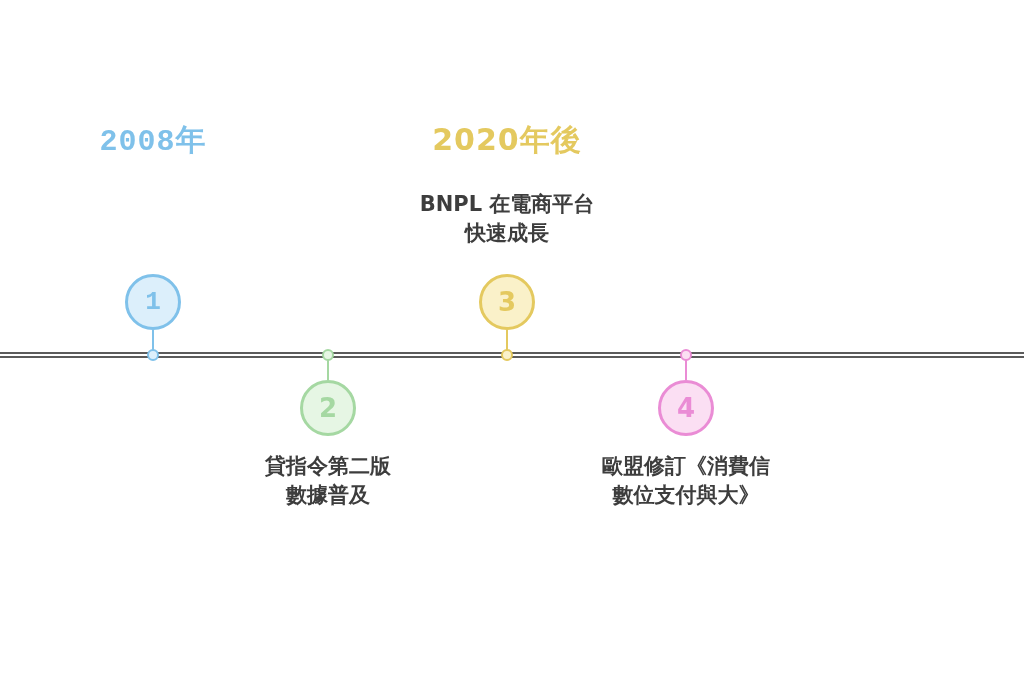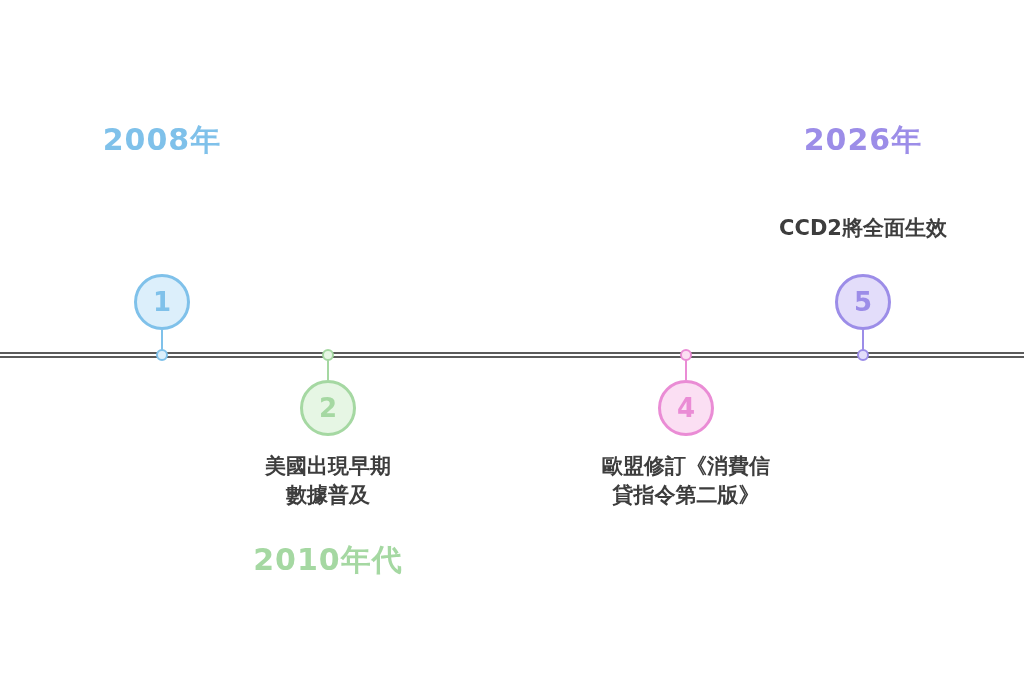--- a/index.html
+++ b/index.html
@@ -26,21 +26,21 @@
     border-bottom: 2px solid #5b5b5b;
     background: #ffffff;
   }
   
   .milestone {
     position: absolute;
     top: 0;
     width: 300px;
     height: 683px;
   }
-  .m1 { left: 12px; }
+  .m1 { left: 3px; font-family: Liberation Mono, monospace; }
   .m2 { left: 178px; }
   .m3 { left: 357px; }
   .m4 { left: 536px; }
   .m5 { left: 713px; }
 
   .year {
     position: absolute;
     left: 0;
     width: 300px;
     text-align: center;
@@ -120,44 +120,44 @@
   <div class="milestone above m1" style="--c: #7fc1ea; --f: #dceffb;">
     <div class="year">2008年</div>
     <div class="big-circle">
       <span class="num">1</span>
     </div>
     <div class="stem"></div>
     <div class="dot"></div>
   </div>
 
   <div class="milestone below m2" style="--c: #a5d8a2; --f: #e6f6e4;">
-    <div class="year">2010年代</div>
-    <div class="desc">美國出現早期
+    <div class="desc">貸指令第二版
 數據普及</div>
     <div class="big-circle">
       <span class="num">2</span>
     </div>
     <div class="stem"></div>
     <div class="dot"></div>
   </div>
 
+  <div class="milestone above m3" style="--c: #e4c95f; --f: #faf1c9;">
+    <div class="year">2020年後</div>
+    <div class="desc">BNPL 在電商平台
+快速成長</div>
+    <div class="big-circle">
+      <span class="num">3</span>
+    </div>
+    <div class="stem"></div>
+    <div class="dot"></div>
+  </div>
 
   <div class="milestone below m4" style="--c: #ea8cd5; --f: #fbdff3;">
     <div class="desc">歐盟修訂《消費信
-貸指令第二版》</div>
+數位支付與大》</div>
     <div class="big-circle">
       <span class="num">4</span>
     </div>
     <div class="stem"></div>
     <div class="dot"></div>
   </div>
 
-  <div class="milestone above m5" style="--c: #9c8de8; --f: #e3ddfa;">
-    <div class="year">2026年</div>
-    <div class="desc">CCD2將全面生效</div>
-    <div class="big-circle">
-      <span class="num">5</span>
-    </div>
-    <div class="stem"></div>
-    <div class="dot"></div>
-  </div>
 
 </div>
 
 </body></html>

